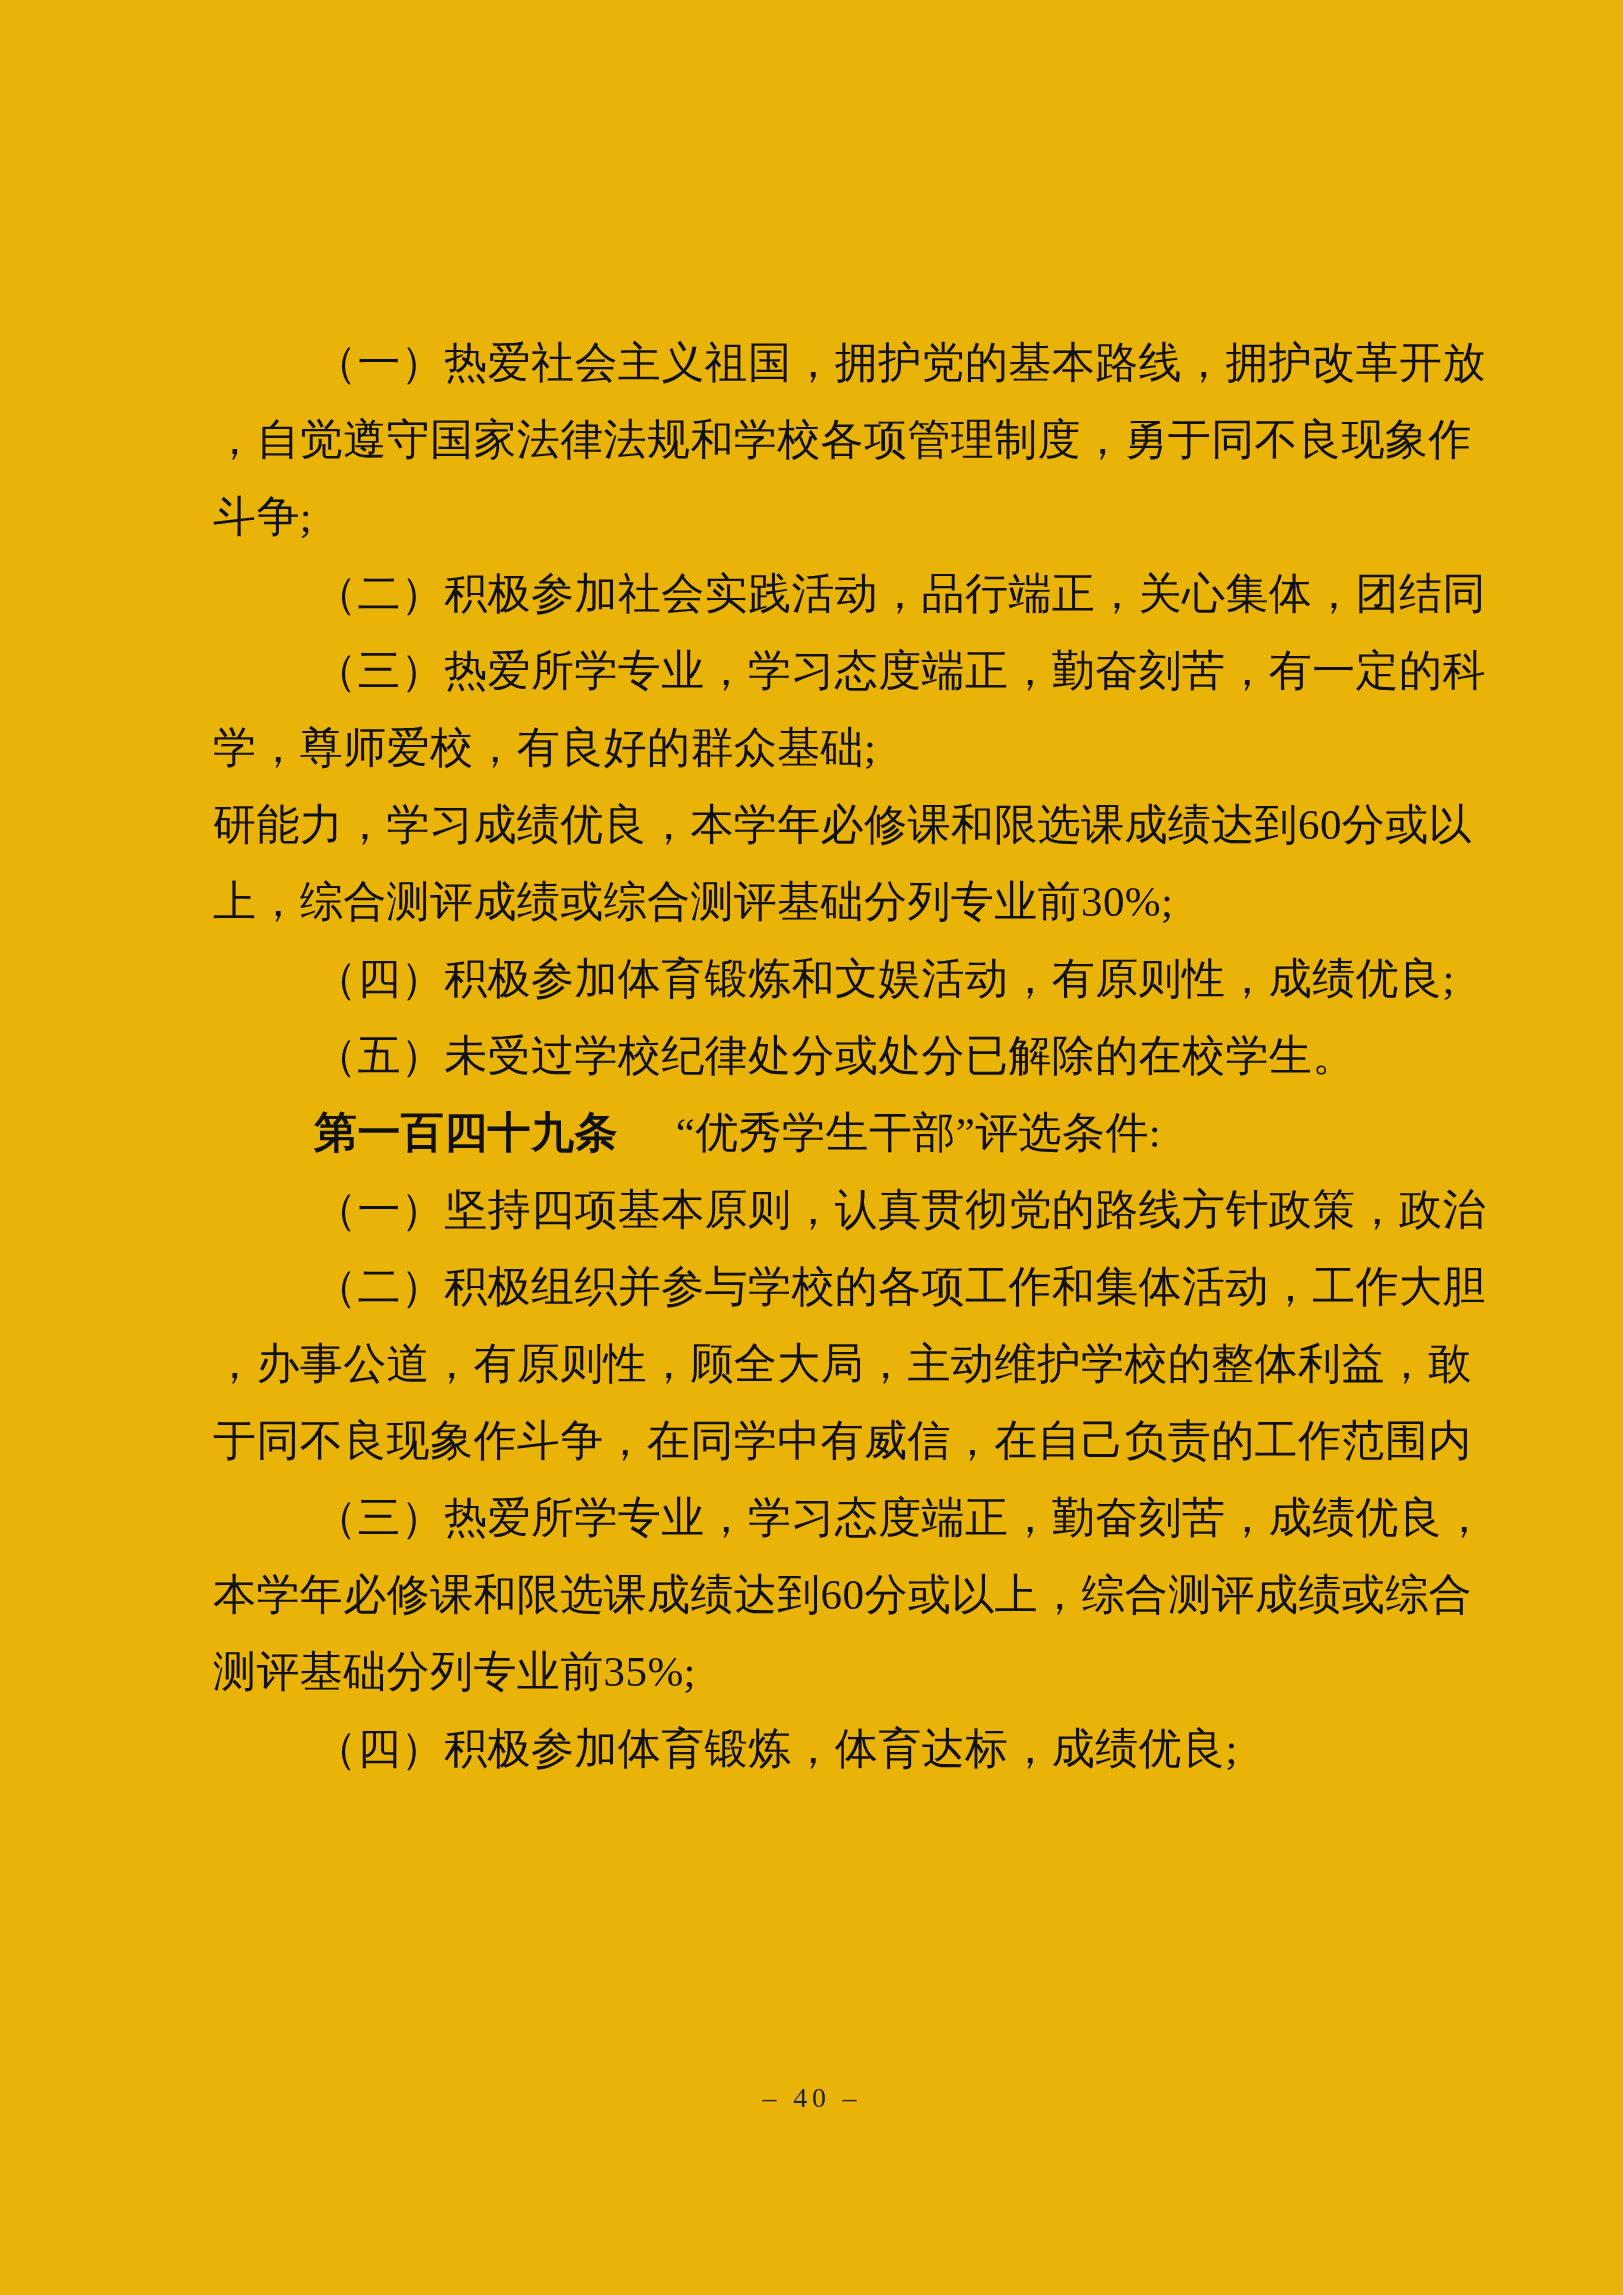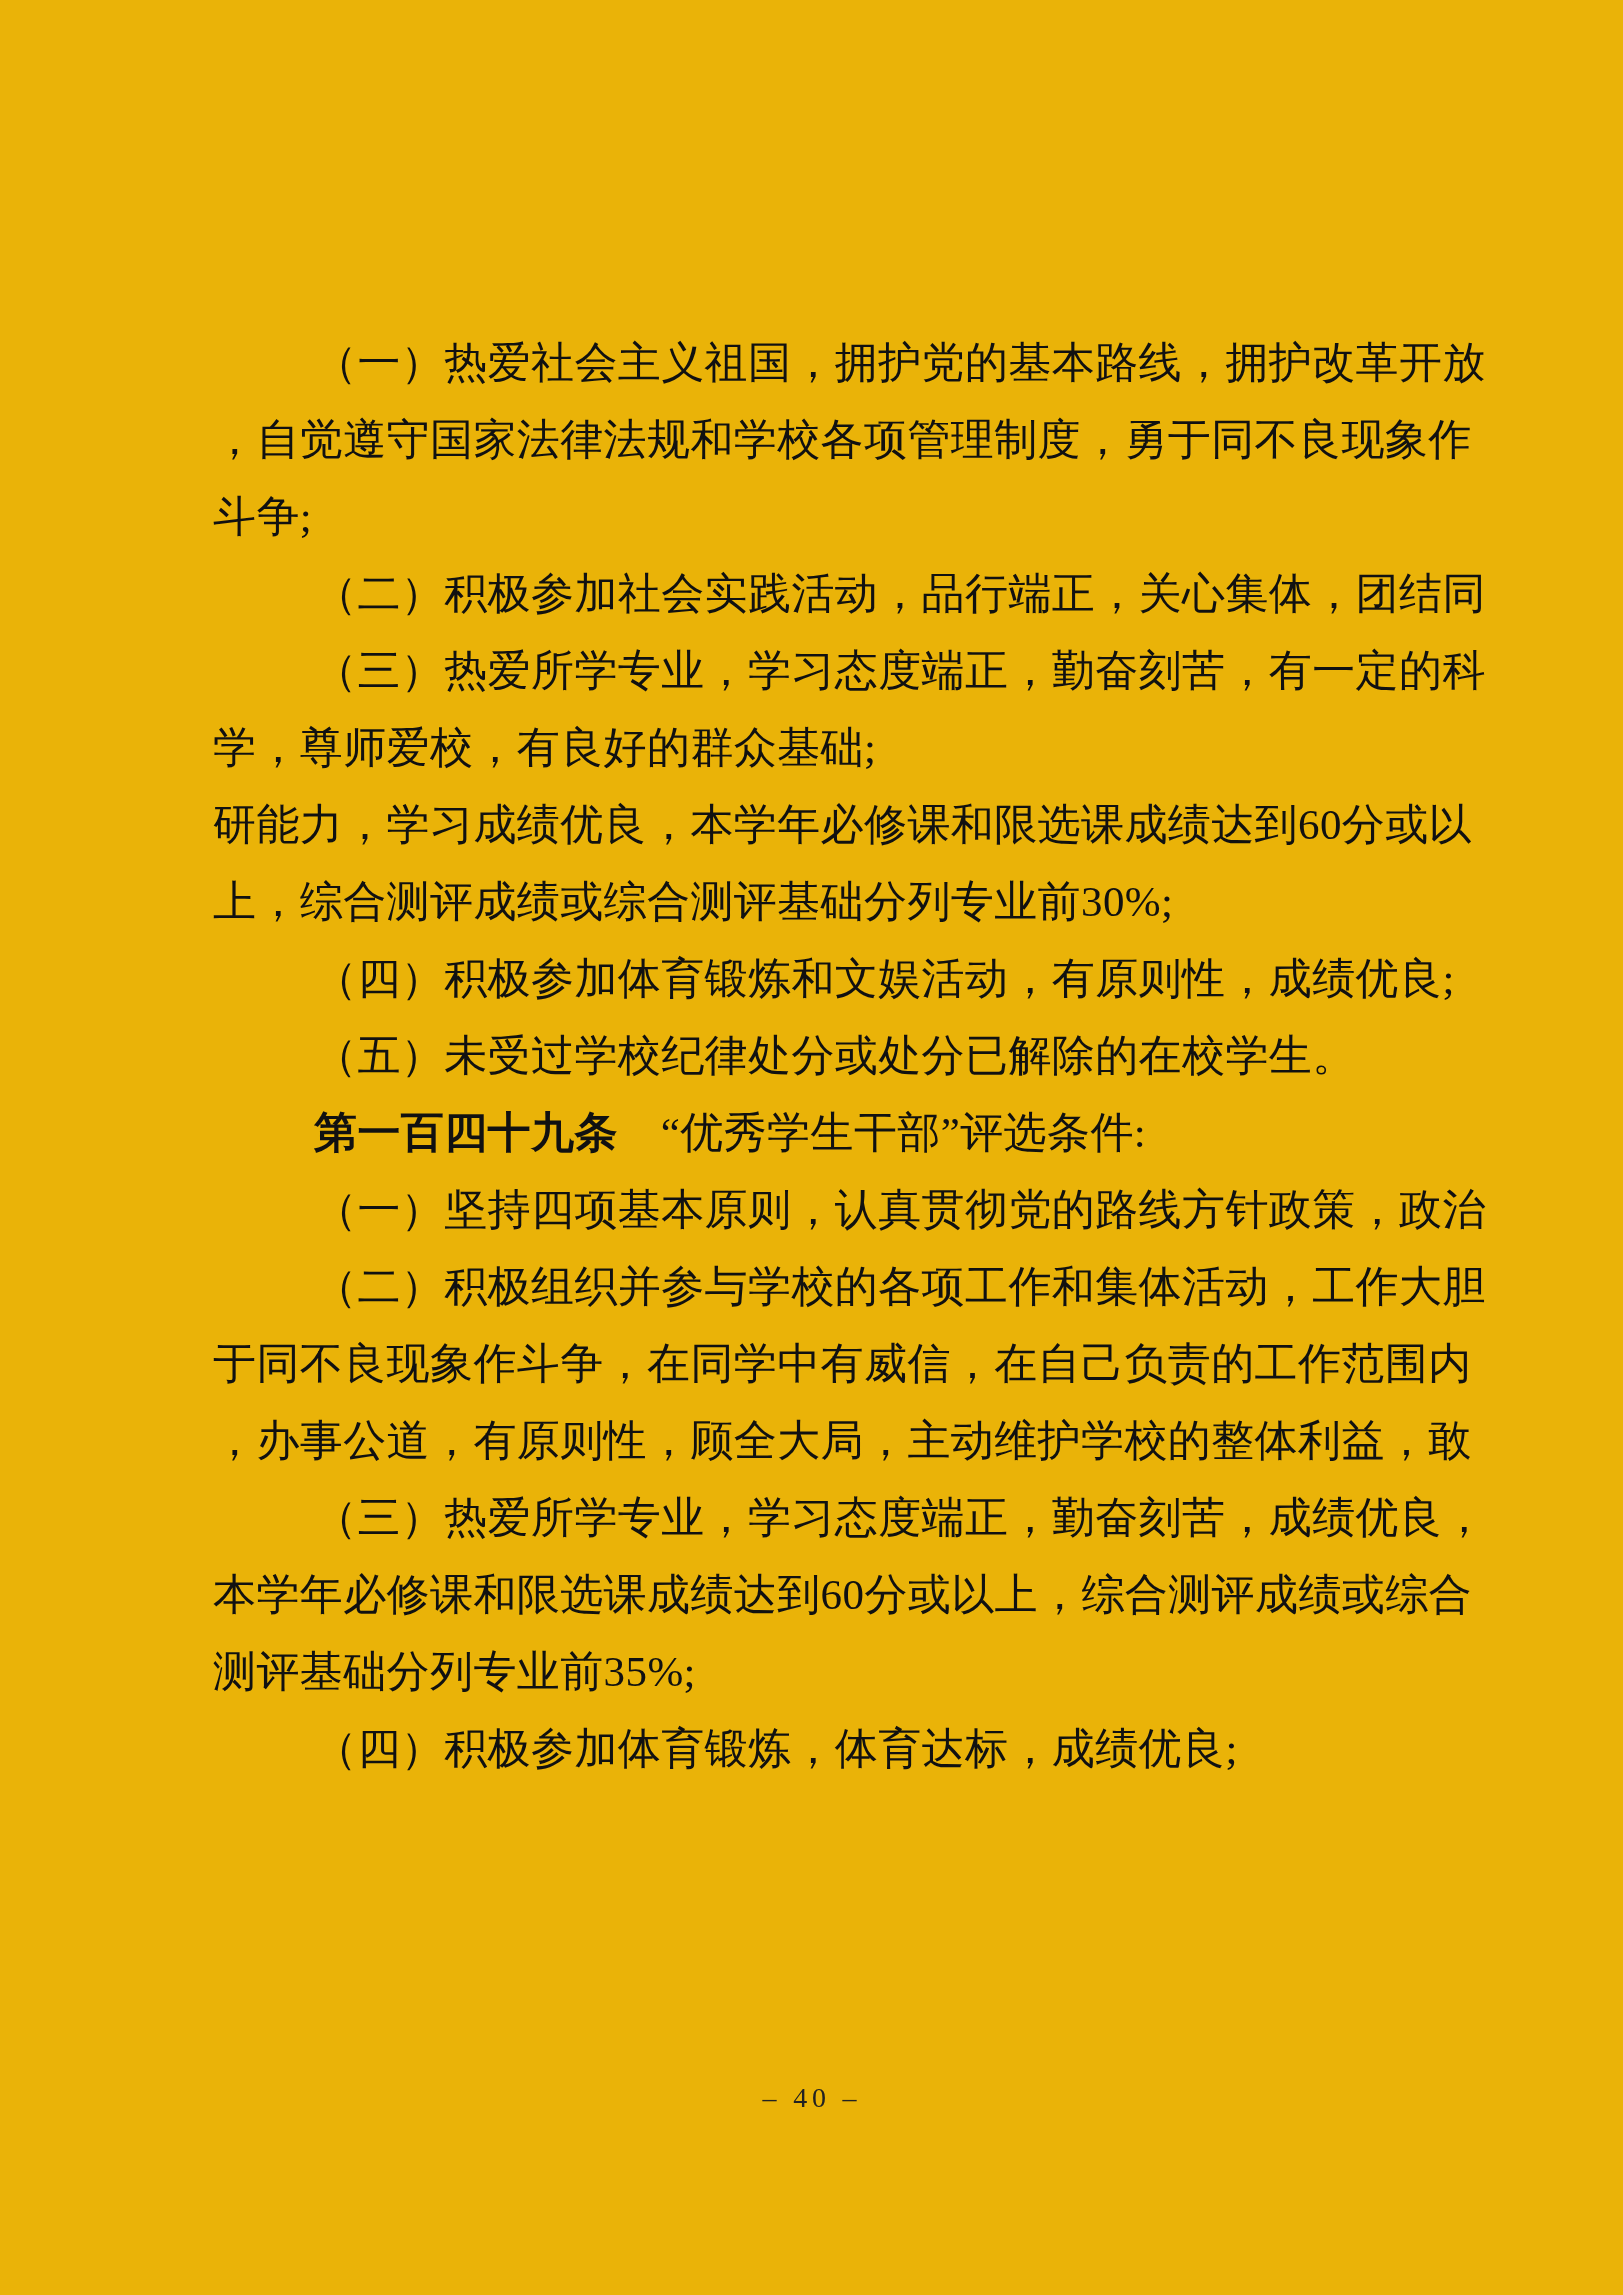--- a/index.html
+++ b/index.html
@@ -30,21 +30,21 @@
     white-space: nowrap;
     letter-spacing: 0.4px;
   }
   .line.first {
     padding-left: 101px;
   }
   .heading-part {
     font-weight: bold;
   }
   .heading-rest {
-    margin-left: 43px;
+    margin-left: 58px;
   }
   .footer {
     position: absolute;
     top: 2074px;
     left: 0;
     width: 1624px;
     text-align: center;
     font-size: 28px;
     line-height: 48px;
     letter-spacing: 4.8px;
@@ -62,22 +62,22 @@
       <div class="line first">（二）积极参加社会实践活动，品行端正，关心集体，团结同</div>
       <div class="line first">（三）热爱所学专业，学习态度端正，勤奋刻苦，有一定的科</div>
       <div class="line">学，尊师爱校，有良好的群众基础;</div>
       <div class="line">研能力，学习成绩优良，本学年必修课和限选课成绩达到60分或以</div>
       <div class="line">上，综合测评成绩或综合测评基础分列专业前30%;</div>
       <div class="line first">（四）积极参加体育锻炼和文娱活动，有原则性，成绩优良;</div>
       <div class="line first">（五）未受过学校纪律处分或处分已解除的在校学生。</div>
       <div class="line first"><span class="heading-part">第一百四十九条</span><span class="heading-rest">“优秀学生干部”评选条件:</span></div>
       <div class="line first">（一）坚持四项基本原则，认真贯彻党的路线方针政策，政治</div>
       <div class="line first">（二）积极组织并参与学校的各项工作和集体活动，工作大胆</div>
+      <div class="line">，办事公道，有原则性，顾全大局，主动维护学校的整体利益，敢</div>
       <div class="line">于同不良现象作斗争，在同学中有威信，在自己负责的工作范围内</div>
-      <div class="line">，办事公道，有原则性，顾全大局，主动维护学校的整体利益，敢</div>
       <div class="line first">（三）热爱所学专业，学习态度端正，勤奋刻苦，成绩优良，</div>
       <div class="line">本学年必修课和限选课成绩达到60分或以上，综合测评成绩或综合</div>
       <div class="line">测评基础分列专业前35%;</div>
       <div class="line first">（四）积极参加体育锻炼，体育达标，成绩优良;</div>
     </div>
   <div class="footer">– 40 –</div>
 </div>
 
 
 </body></html>

